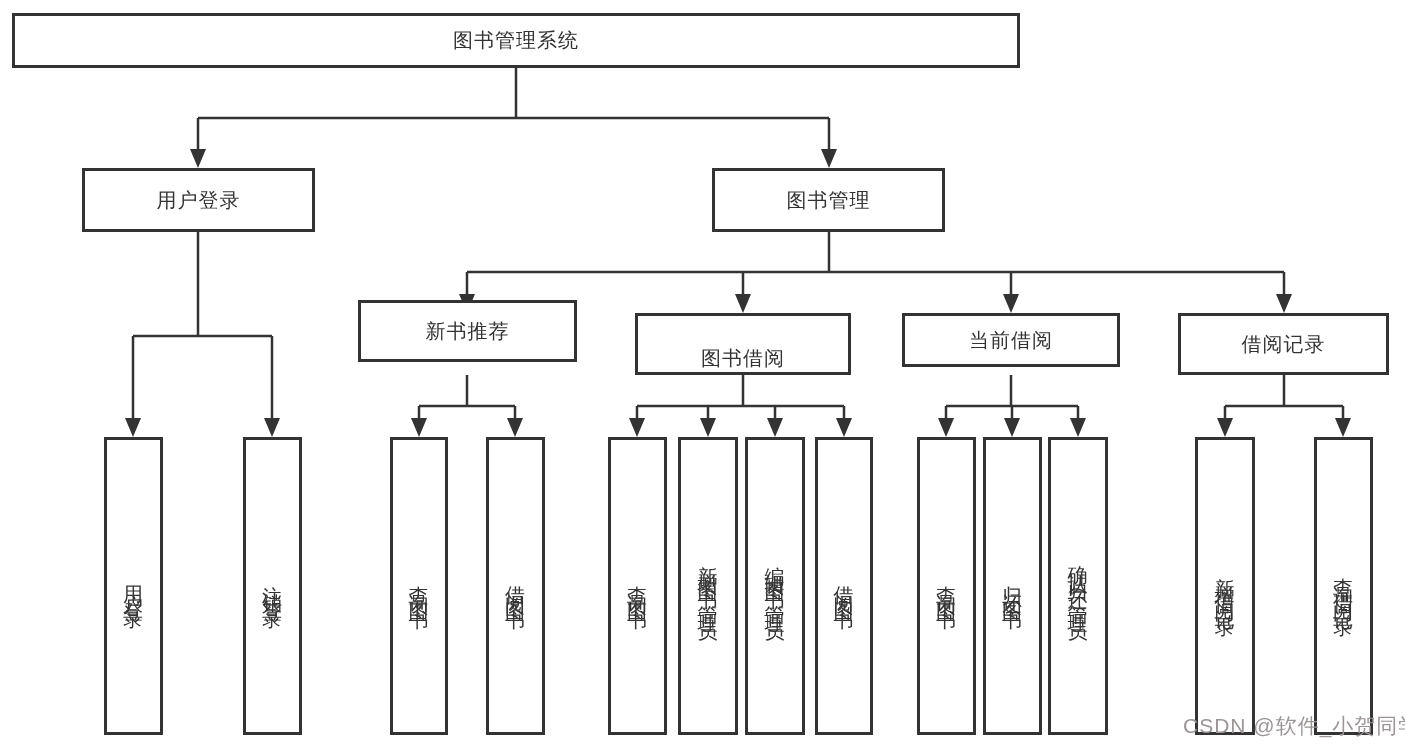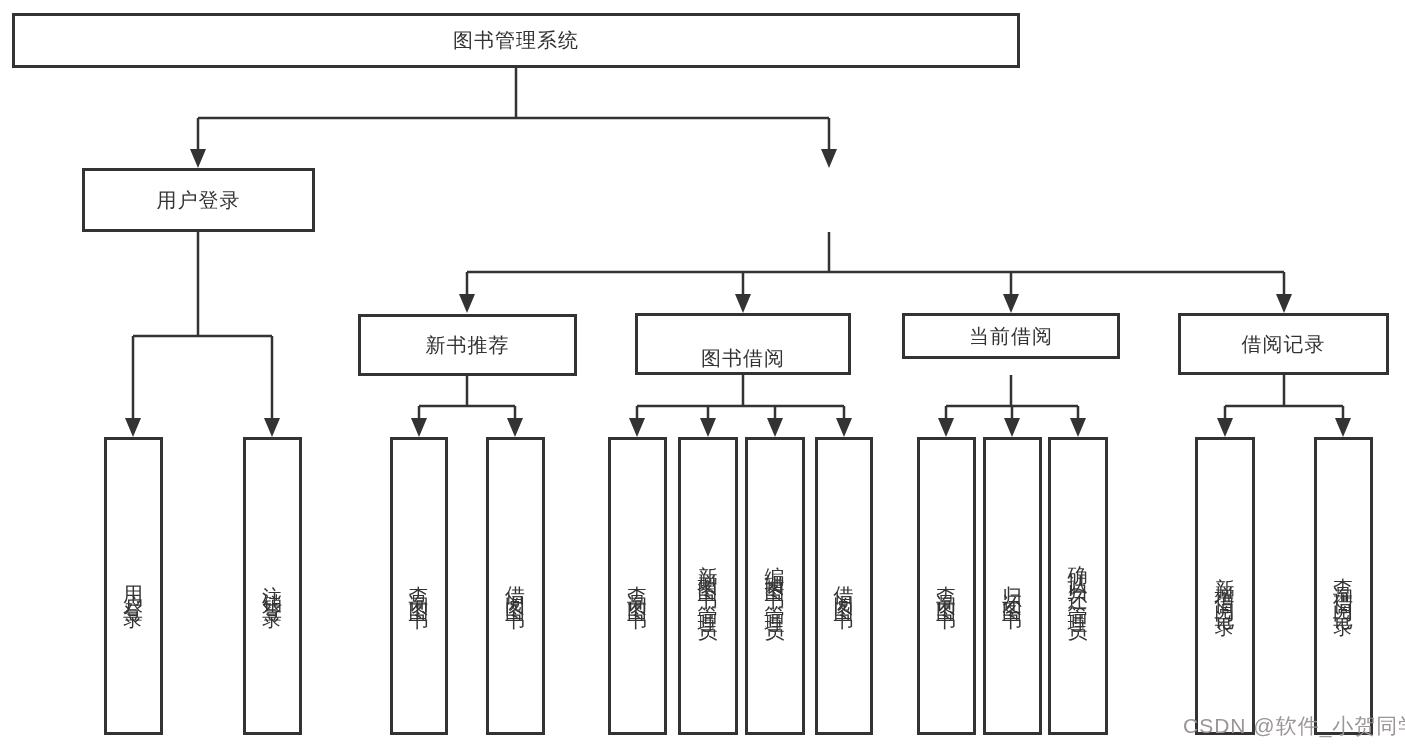--- a/index.html
+++ b/index.html
@@ -64,28 +64,31 @@
          M1217,418 h16 L1225,437 z M1335,418 h16 L1343,437 z" fill="#333333" stroke="none"></path>
   </svg>
 
   <div class="node" style="left:12px;top:13px;width:1008px;height:55px;">
     <span>图书管理系统</span>
   </div>
 
   <div class="node" style="left:82px;top:168px;width:233px;height:64px;">
     <span>用户登录</span>
   </div>
+  <div class="node" style="left:712px;top:168px;width:233px;height:64px;">
+    <span>图书管理</span>
+  </div>
 
-  <div class="node" style="left:358px;top:314px;width:219px;height:62px;">
+  <div class="node" style="left:358px;top:300px;width:219px;height:62px;">
     <span>新书推荐</span>
   </div>
   <div class="node" style="left:635px;top:313px;width:216px;height:62px;align-items:flex-end;">
     <span>图书借阅</span>
   </div>
-  <div class="node" style="left:902px;top:313px;width:218px;height:46px;">
+  <div class="node" style="left:902px;top:313px;width:218px;height:54px;">
     <span>当前借阅</span>
   </div>
   <div class="node" style="left:1178px;top:313px;width:211px;height:62px;">
     <span>借阅记录</span>
   </div>
 
   <div class="node leaf" style="left:104px;top:437px;width:59px;height:298px;">
     <span>用户登录</span>
   </div>
   <div class="node leaf" style="left:243px;top:437px;width:59px;height:298px;">

